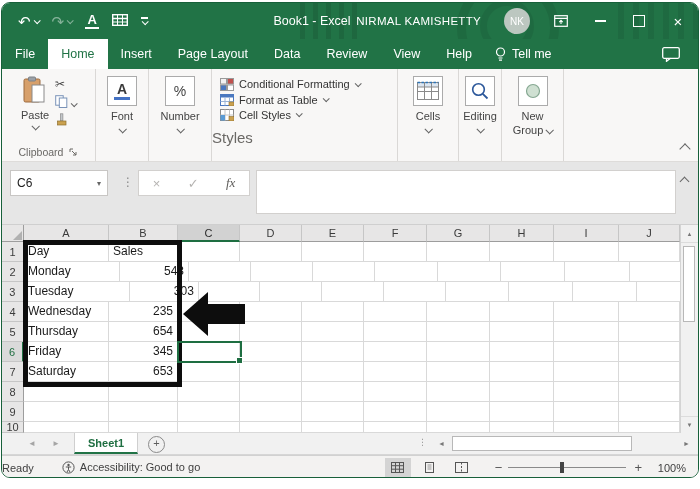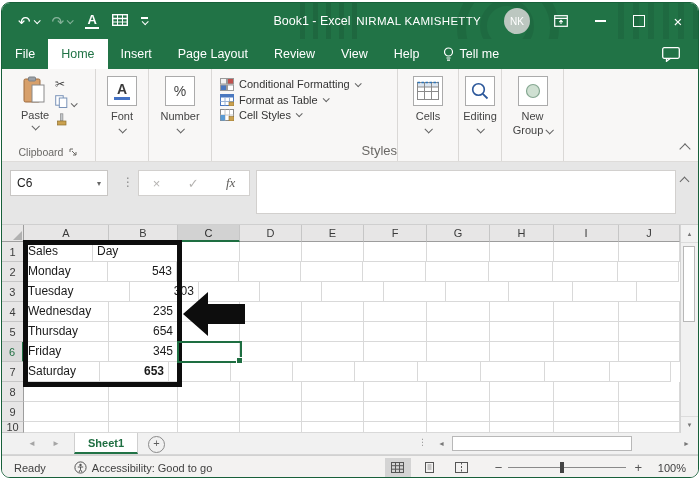--- a/index.html
+++ b/index.html
@@ -36,21 +36,21 @@
   .tabs-main{display:flex}
   .tab{padding:0 13px;display:flex;align-items:center;font-size:12.5px;white-space:nowrap}
   .tab.active{background:#fff;color:#217346}
   .tellme{display:flex;align-items:center;gap:6px;padding:0 10px;font-size:12.5px}
   .tabrow .spacer{flex:1}
   .commentbtn{display:flex;align-items:center;padding:0 18px}
 
   
   .ribbon{height:92px;background:#f8f7f6;display:flex;border-bottom:1px solid #dedcda;position:relative}
   .rgroup{position:relative;border-right:1px solid #dad8d6;box-sizing:border-box;display:flex;flex-direction:column;align-items:center;padding-top:7px}
-  .glabel{position:absolute;bottom:3px;left:0;width:100%;text-align:right;font-size:13px;color:#6a6865}
+  .glabel{position:absolute;bottom:15px;left:0;width:100%;text-align:left;font-size:15px;color:#6a6865}
   .boxbtn{width:30px;height:30px;background:#fff;border:1px solid #ababab;display:flex;align-items:center;justify-content:center;box-sizing:border-box}
   .btnlabel{font-size:11px;color:#444;margin-top:4px;white-space:nowrap}
   .rgroup .chv{color:#666;margin-top:5px}
   .g-clip{width:94px}
   .clipinner{display:flex;gap:6px;align-items:flex-start}
   .pastecol{display:flex;flex-direction:column;align-items:center}
   .smallcol{display:flex;flex-direction:column;gap:5px;margin-top:2px}
   .smallbtn{display:flex;align-items:center;gap:3px;font-size:12px;color:#444;line-height:1}
   .cliplabelrow{position:absolute;bottom:3px;left:0;width:100%;display:flex;align-items:center;justify-content:center;gap:6px;font-size:10.5px;color:#6a6865}
   .g-font{width:53px}.g-align{width:63px}.g-num{width:63px}
@@ -105,22 +105,22 @@
   .addsheet{position:absolute;left:146px;top:3px;width:15px;height:15px;border:1px solid #8a8a8a;border-radius:50%;color:#5f5f5f;font-size:11px;line-height:13px;text-align:center}
   .tabsplit{position:absolute;left:416px;top:4px;color:#9a9a9a;font-size:9px}
   .hscroll{position:absolute;left:432px;right:4px;top:2px;height:17px;background:#f1f1f1;display:flex;align-items:center}
   .hscroll .la,.hscroll .ra{width:15px;text-align:center;color:#777;font-size:7px}
   .htrack{flex:1;height:15px;position:relative}
   .hthumb{position:absolute;left:3px;top:0;width:180px;height:15px;background:#fff;border:1px solid #b8b8b8;box-sizing:border-box}
   .hscroll .ra{position:absolute;right:0}
 
   
   .statusbar{height:24px;background:#f3f2f1;border-top:1px solid #d1d1d1;box-sizing:border-box;position:relative;display:flex;align-items:center;font-size:11px;color:#3f3f3f}
-  .ready{margin-left:12px}
-  .acc{display:flex;align-items:center;gap:5px;margin-left:28px}
+  .ready{margin-left:0}
+  .acc{display:flex;gap:5px;margin-left:28px}
   .sright{position:absolute;right:8px;top:0;height:23px;display:flex;align-items:center;gap:0}
   .viewbtn{width:26px;height:19px;display:flex;align-items:center;justify-content:center;margin-right:6px}
   .viewbtn.active{background:#d4d4d4}
   .zoomout{margin:0 6px 0 14px;font-size:13px;color:#555}
   .ztrack{width:118px;height:1px;background:#8a8a8a;position:relative}
   .zthumb{position:absolute;left:52px;top:-5px;width:4px;height:11px;background:#444}
   .zoomin{margin:0 10px 0 8px;font-size:13px;color:#555}
   .zoomlvl{width:34px;text-align:right;margin-right:4px}
 </style>
 </head>
@@ -180,20 +180,21 @@
         </span>
     </div>
   </div>
 
   <div class="tabrow">
     <div class="tabs-main">
         <div class="tab">File</div>
         <div class="tab active">Home</div>
         <div class="tab">Insert</div>
         <div class="tab">Page Layout</div>
+        <div class="tab">Data</div>
         <div class="tab">Review</div>
         <div class="tab">View</div>
         <div class="tab">Help</div>
       </div>
     <div class="tellme">
       <svg width="11" height="15" viewBox="0 0 11 15">
           <circle cx="5.5" cy="5" r="4" fill="none" stroke="#fff" stroke-width="1.2"></circle>
           <line x1="3.5" y1="11" x2="7.5" y2="11" stroke="#fff" stroke-width="1.2"></line>
           <line x1="4" y1="13.2" x2="7" y2="13.2" stroke="#fff" stroke-width="1.2"></line>
         </svg>
@@ -369,34 +370,34 @@
           <div class="colhdr" style="width: 62px;">D</div>
           <div class="colhdr" style="width: 62px;">E</div>
           <div class="colhdr" style="width: 63px;">F</div>
           <div class="colhdr" style="width: 63px;">G</div>
           <div class="colhdr" style="width: 64px;">H</div>
           <div class="colhdr" style="width: 65px;">I</div>
           <div class="colhdr" style="width: 61px;">J</div>
         </div>
         <div class="grow">
           <div class="rowhdr">1</div>
+          <div class="cell" style="width: 85px;">Day</div>
           <div class="cell" style="width: 69px;">Sales</div>
-          <div class="cell" style="width: 85px;">Day</div>
           <div class="cell" style="width: 62px;"></div>
           <div class="cell" style="width: 62px;"></div>
           <div class="cell" style="width: 62px;"></div>
           <div class="cell" style="width: 63px;"></div>
           <div class="cell" style="width: 63px;"></div>
           <div class="cell" style="width: 64px;"></div>
           <div class="cell" style="width: 65px;"></div>
           <div class="cell" style="width: 61px;"></div>
         </div>
         <div class="grow">
           <div class="rowhdr">2</div>
-          <div class="cell" style="width: 84px;">Monday</div>
+          <div class="cell" style="width: 96px;">Monday</div>
           <div class="cell num" style="width: 69px;">543</div>
           <div class="cell" style="width: 62px;"></div>
           <div class="cell" style="width: 62px;"></div>
           <div class="cell" style="width: 62px;"></div>
           <div class="cell" style="width: 63px;"></div>
           <div class="cell" style="width: 63px;"></div>
           <div class="cell" style="width: 64px;"></div>
           <div class="cell" style="width: 65px;"></div>
           <div class="cell" style="width: 61px;"></div>
         </div>
@@ -447,22 +448,22 @@
           <div class="cell" style="width: 62px;"></div>
           <div class="cell" style="width: 62px;"></div>
           <div class="cell" style="width: 63px;"></div>
           <div class="cell" style="width: 63px;"></div>
           <div class="cell" style="width: 64px;"></div>
           <div class="cell" style="width: 65px;"></div>
           <div class="cell" style="width: 61px;"></div>
         </div>
         <div class="grow">
           <div class="rowhdr">7</div>
-          <div class="cell" style="width: 76px;">Saturday</div>
-          <div class="cell num" style="width: 69px; font-weight: bold;">653</div>
+          <div class="cell" style="width: 85px;">Saturday</div>
+          <div class="cell num" style="width: 69px;">653</div>
           <div class="cell" style="width: 62px;"></div>
           <div class="cell" style="width: 62px;"></div>
           <div class="cell" style="width: 62px;"></div>
           <div class="cell" style="width: 63px;"></div>
           <div class="cell" style="width: 63px;"></div>
           <div class="cell" style="width: 64px;"></div>
           <div class="cell" style="width: 65px;"></div>
           <div class="cell" style="width: 61px;"></div>
         </div>
         <div class="grow">

